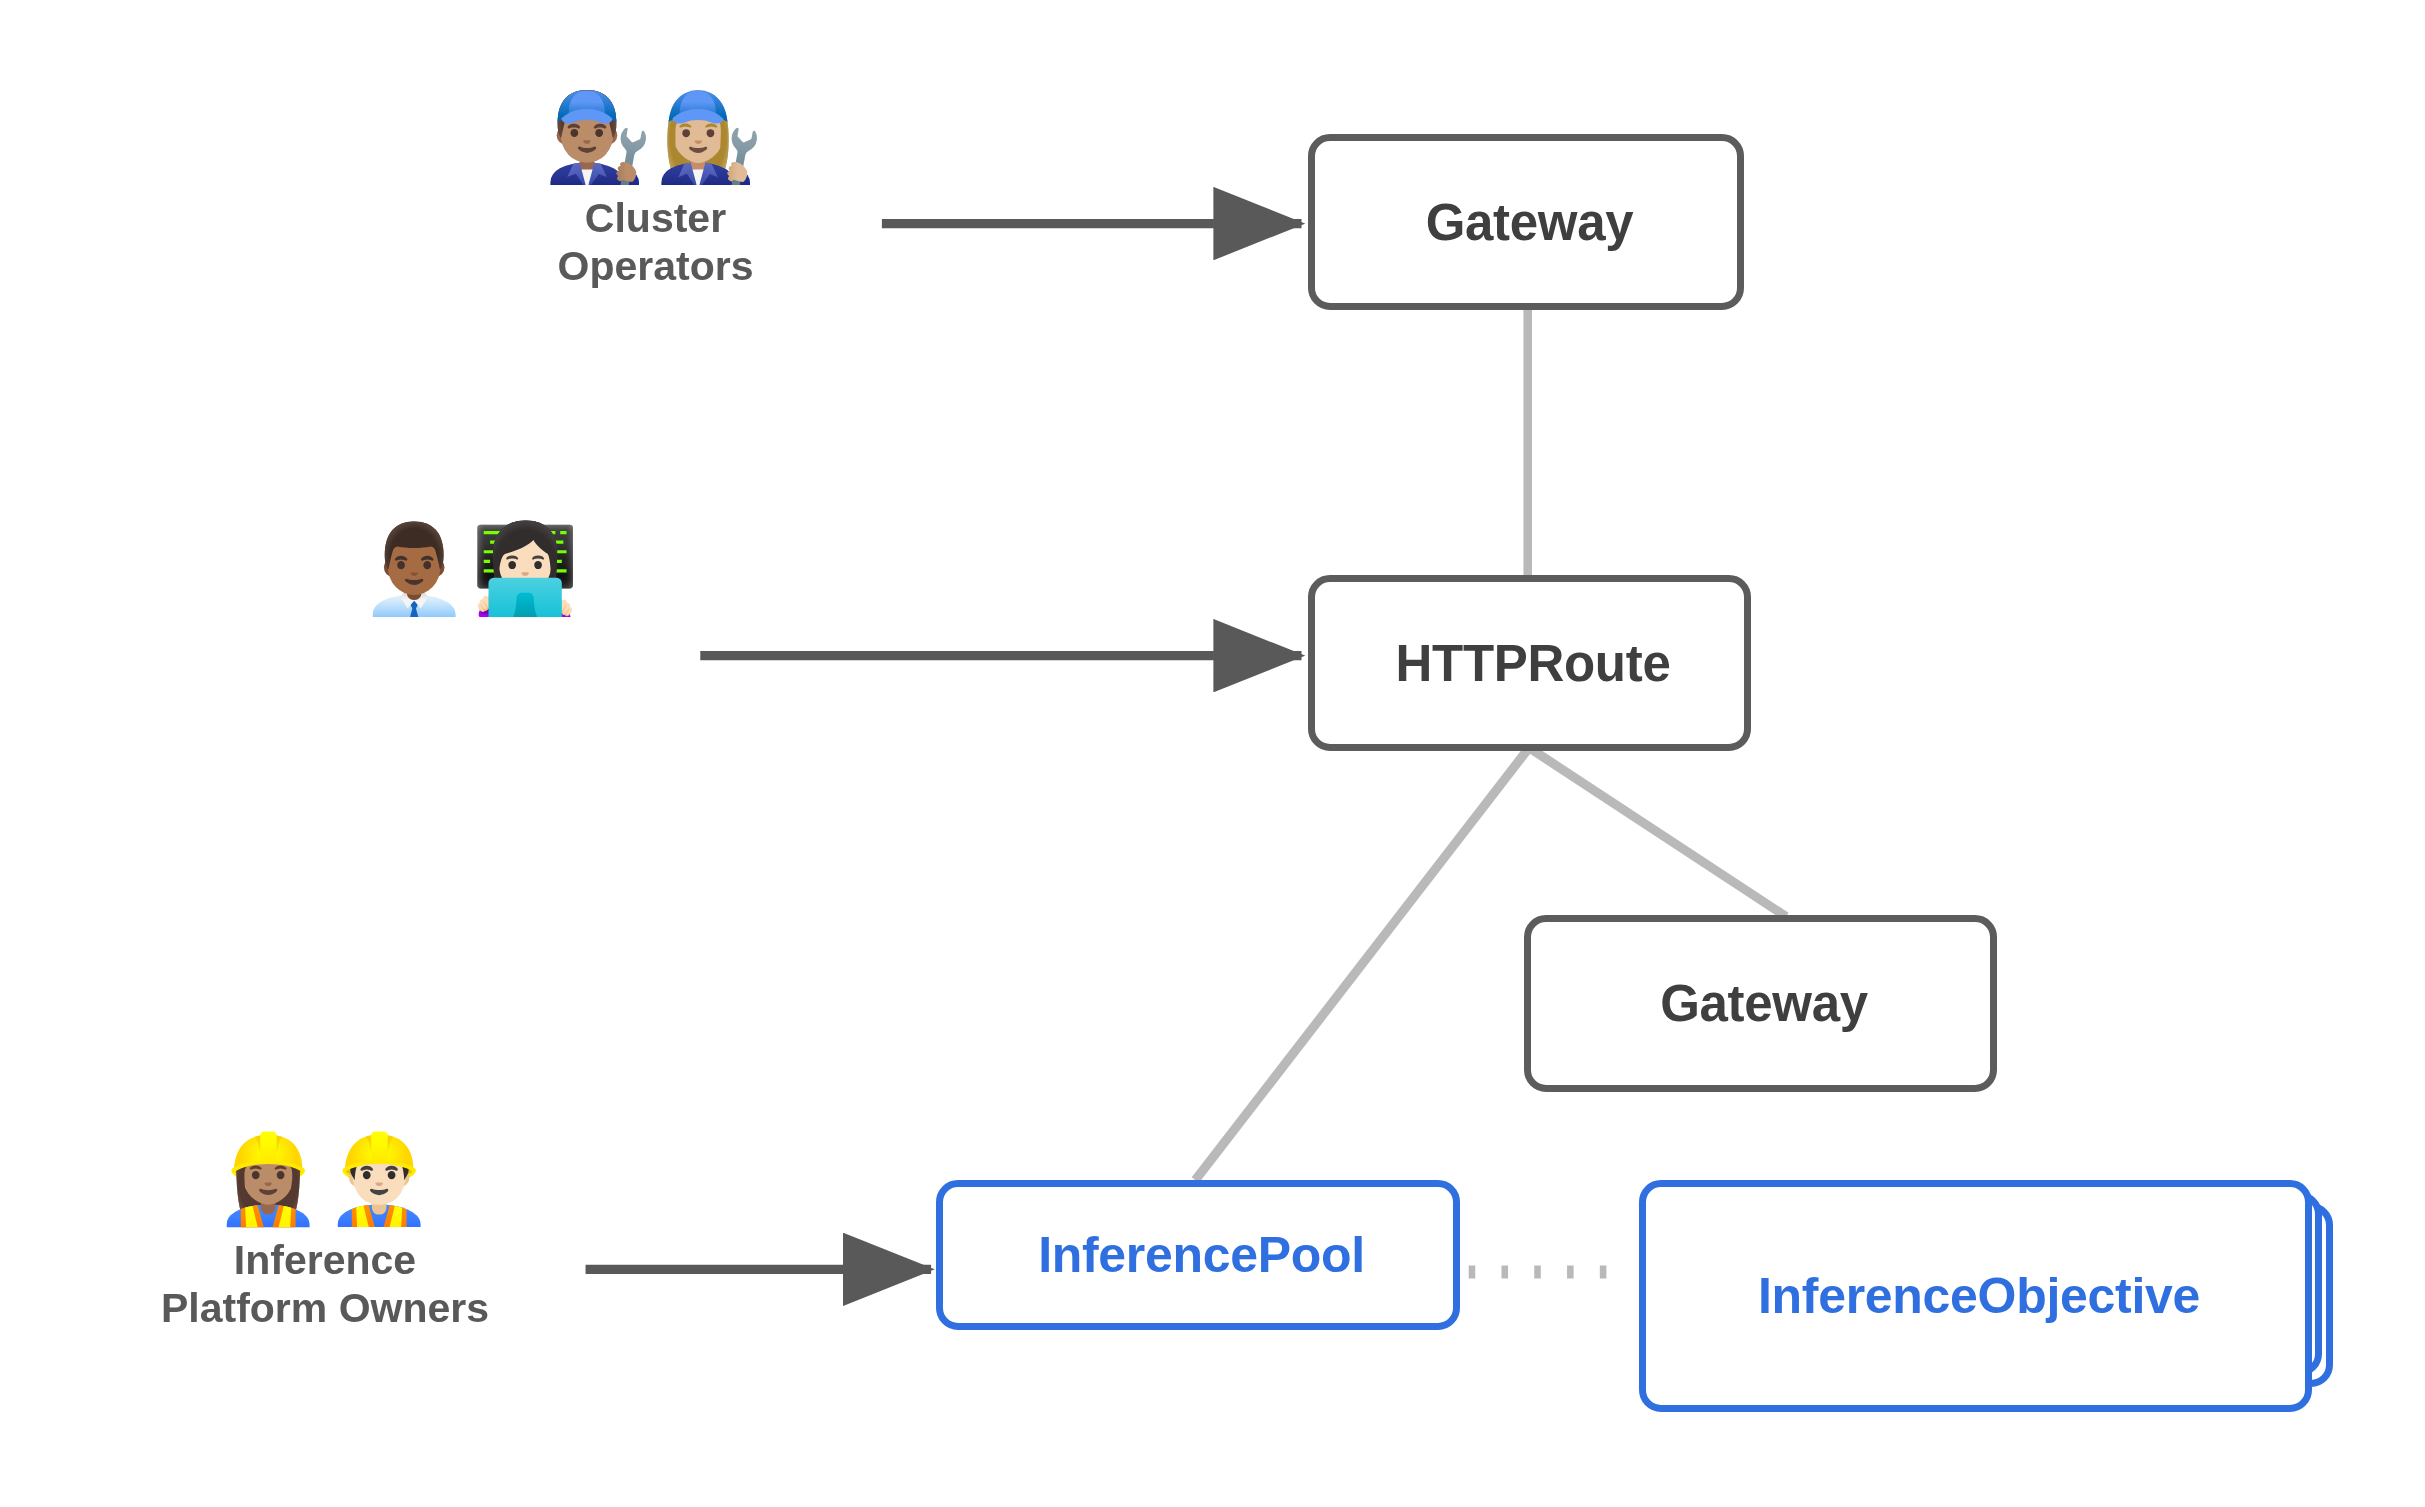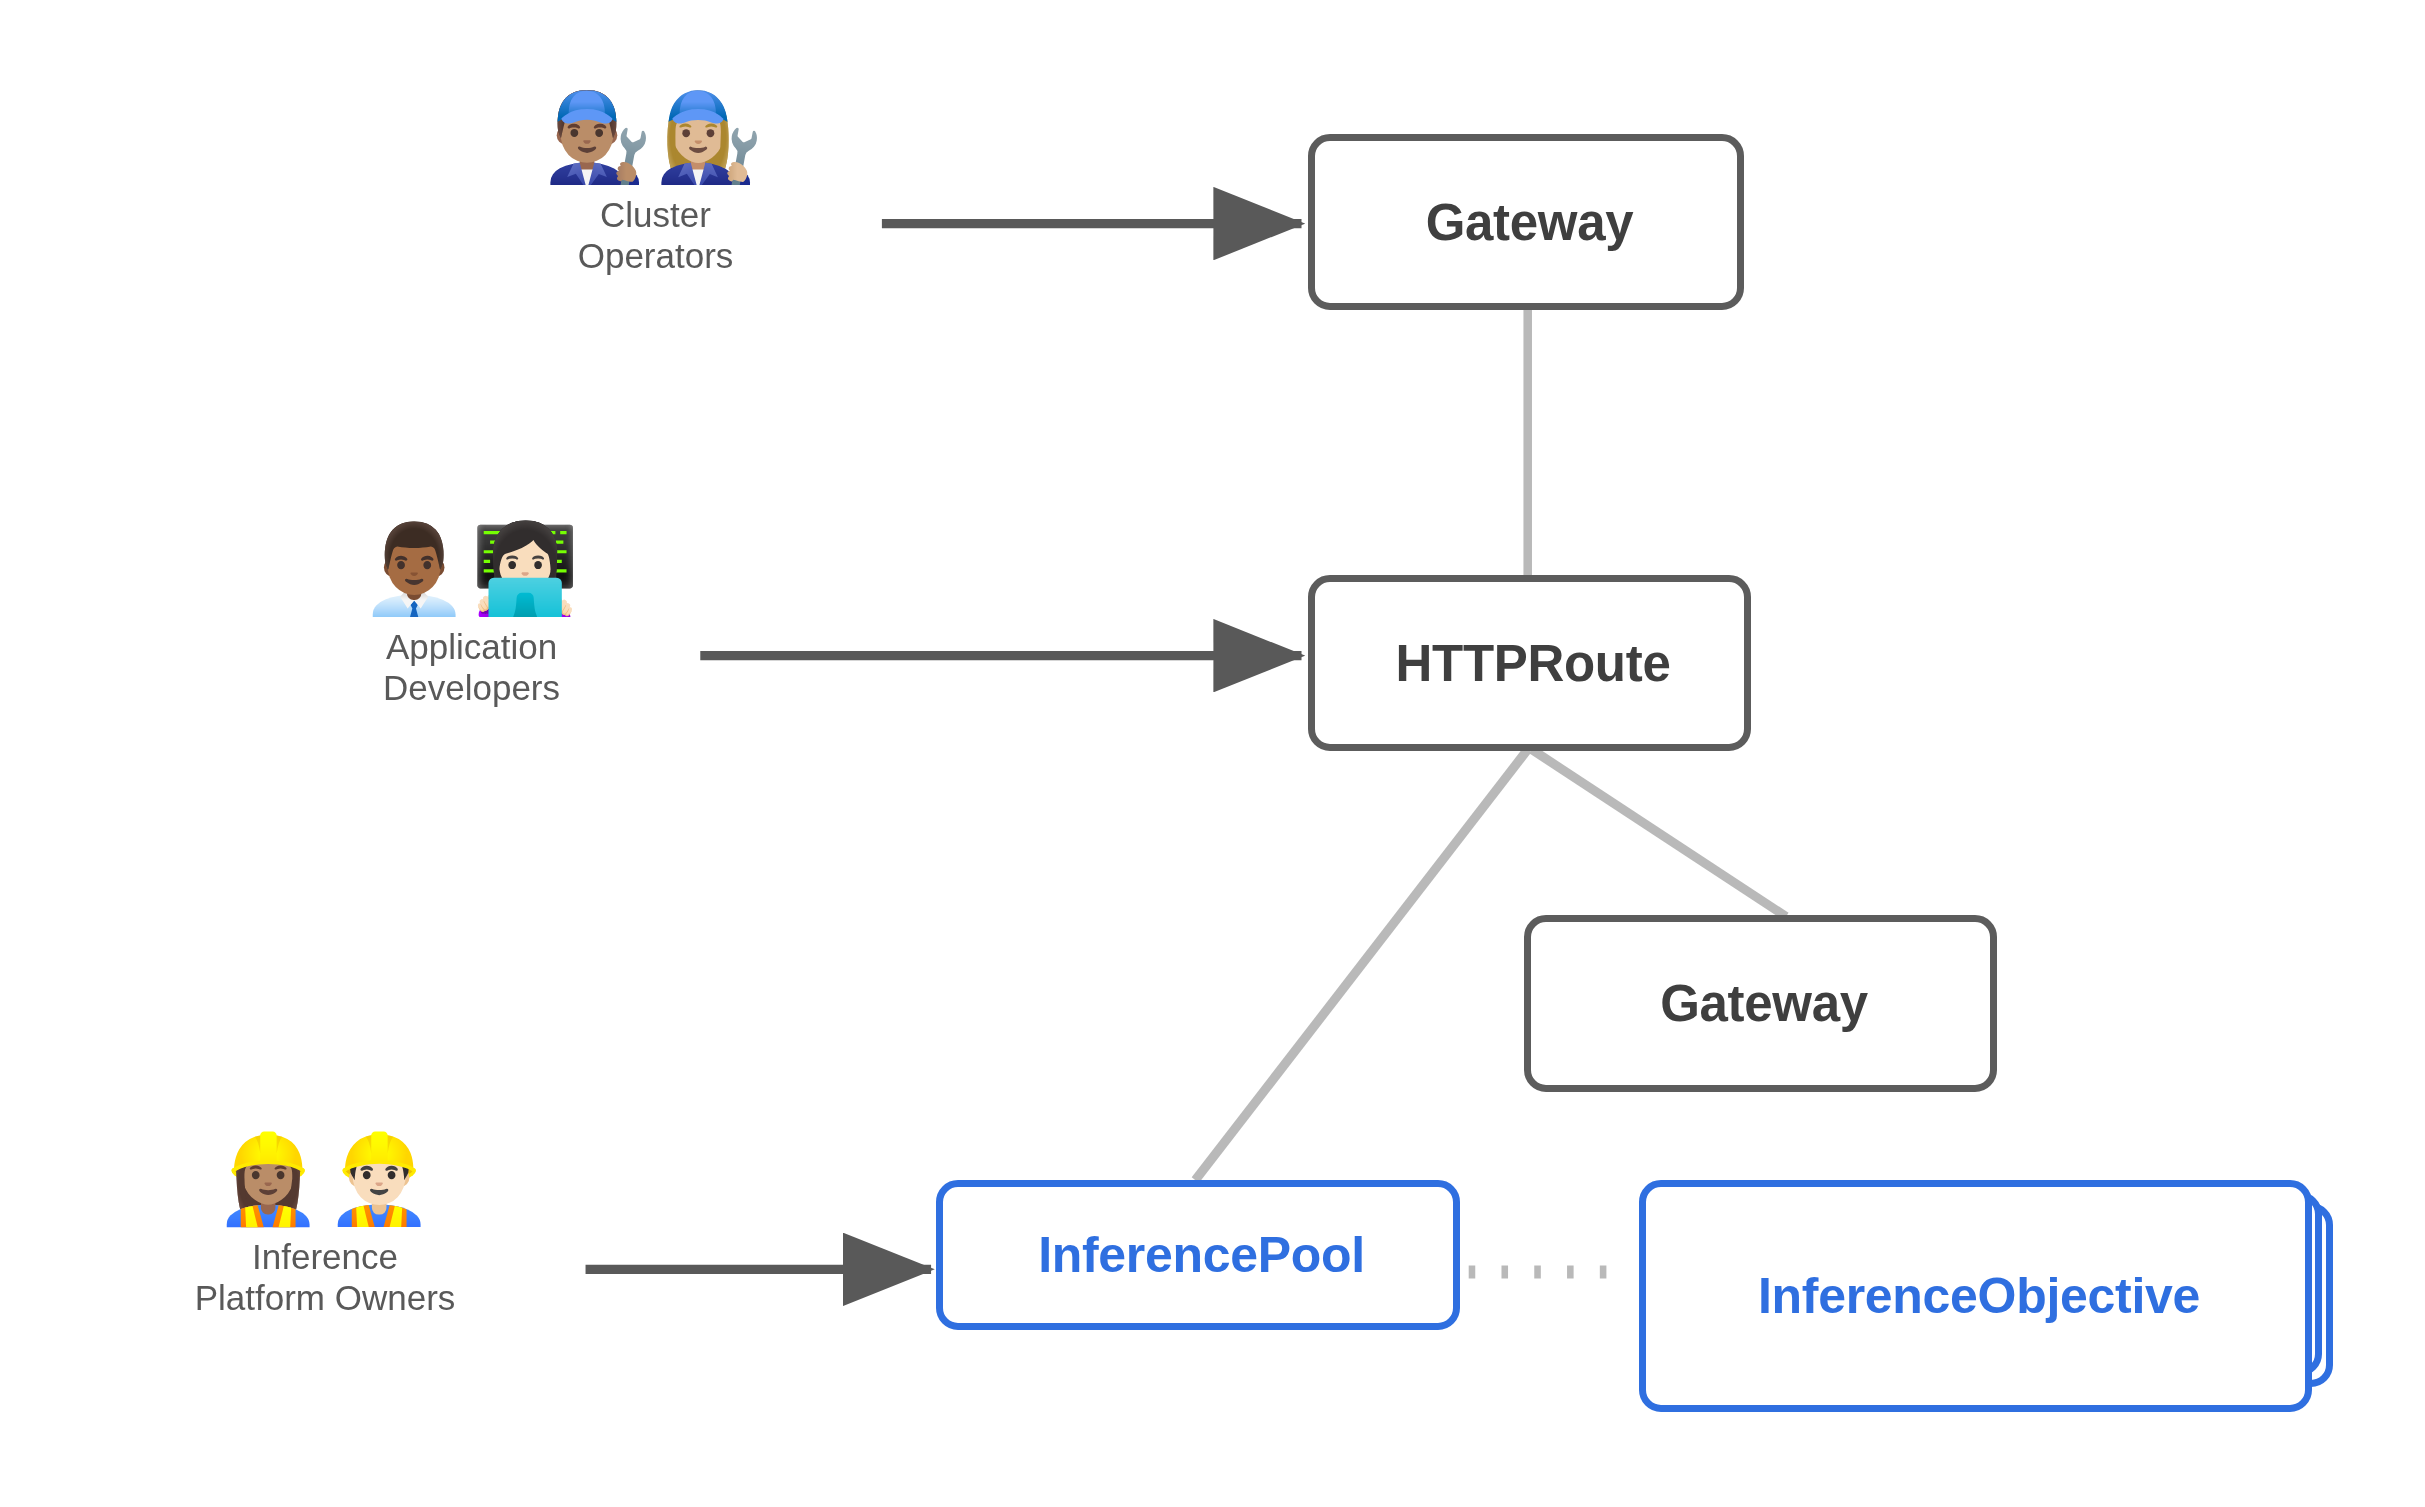--- a/index.html
+++ b/index.html
@@ -80,24 +80,24 @@
   .persona-emojis {
     font-size: 87px;
     line-height: 1.05;
     white-space: nowrap;
     letter-spacing: 2.6px;
     font-family: "DejaVu Sans", sans-serif;
   }
   .persona-label {
     margin-top: 11.8px;
     color: #595959;
-    font-size: 35px;
+    font-size: 41px;
     line-height: 1.16;
     text-align: center;
-    font-weight: normal;
+    font-weight: bold;
     white-space: pre-line;
   }
 </style>
 </head>
 <body>
 
 <div id="canvas">
 
   <svg id="edges" viewBox="0 0 3700 2300" xmlns="http://www.w3.org/2000/svg">
     <defs>
@@ -122,22 +122,20 @@
   </svg>
 
   <div class="persona" style="left:472px; top:92px; width:367px;">
     <div class="persona-emojis">👨🏽‍🔧👩🏼‍🔧</div>
     <div class="persona-label">Cluster
 Operators</div>
   </div>
 
   <div class="persona" style="left:288px; top:524px; width:367px;">
     <div class="persona-emojis">👨🏾‍💼👩🏻‍💻</div>
-    <div class="persona-label">Application
-Developers</div>
   </div>
 
   <div class="persona" style="left:125px; top:1134px; width:400px;">
     <div class="persona-emojis">👷🏽‍♀️👷🏻‍♂️</div>
     <div class="persona-label">Inference
 Platform Owners</div>
   </div>
 
   <div class="node std" style="left:1308px; top:134px; width:436px; height:176px;">
     <span class="node-label">Gateway</span>

